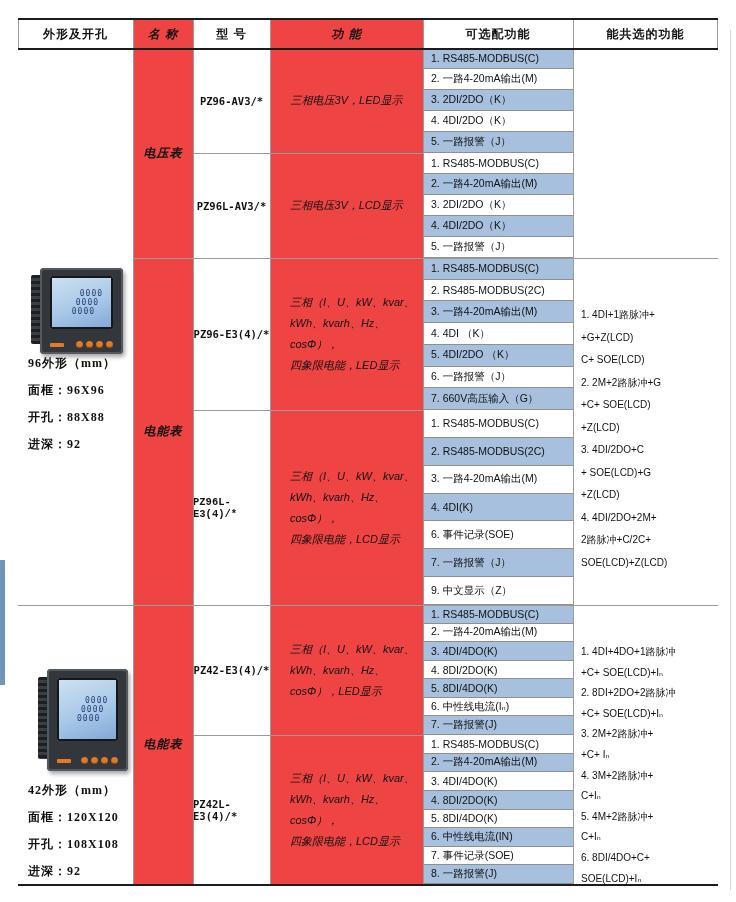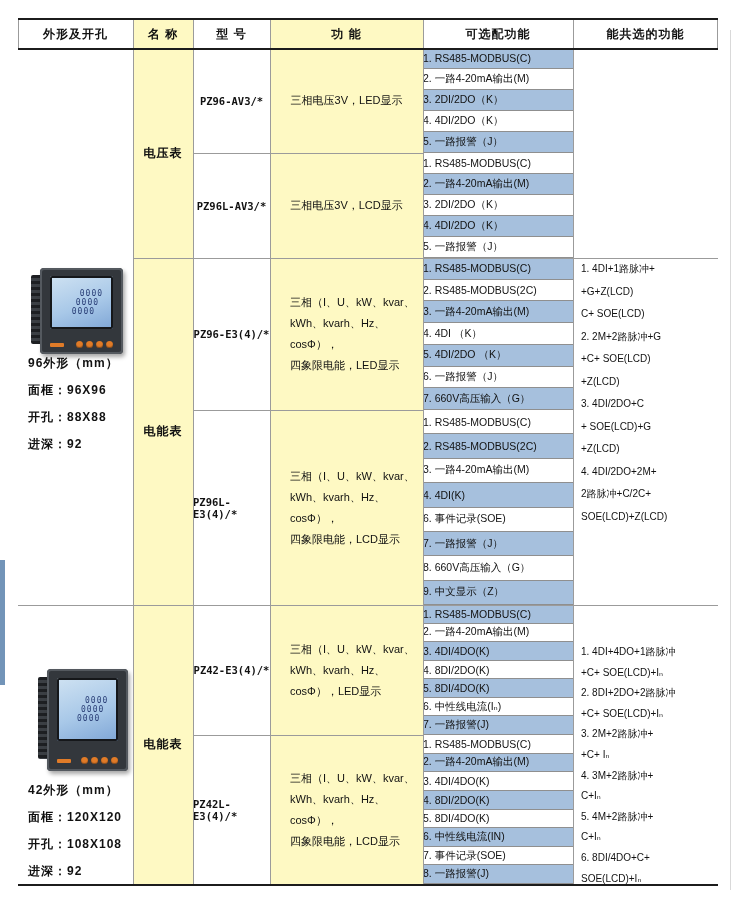--- a/index.html
+++ b/index.html
@@ -3,50 +3,50 @@
 <meta charset="utf-8">
 <style>
   html,body{margin:0;padding:0;}
   body{
     width:736px;height:902px;position:relative;background:#ffffff;
     font-family:"Liberation Sans","DejaVu Sans",sans-serif;color:#111;
     overflow:hidden;
   }
   .tbl{position:absolute;left:18px;top:18px;width:700px;height:870px;}
   .cell{position:absolute;box-sizing:border-box;font-size:11px;color:#111;}
-  .blue{background:#fef9c3;}
+  .blue{background:#ef4444;font-style:italic;}
   
   .hcell{position:absolute;top:2px;height:28px;display:flex;align-items:center;justify-content:center;
          font-size:12px;font-weight:bold;letter-spacing:1px;box-sizing:border-box;}
   
   .hl{position:absolute;height:1px;background:#9b9b9b;}
   .vl{position:absolute;width:1px;background:#9b9b9b;top:0;height:866px;}
   .thick{position:absolute;left:0;width:700px;height:2px;background:#1c1c1c;}
   .hdrline{position:absolute;left:0;width:700px;height:1.5px;background:#1c1c1c;top:30px;}
   
   .namecell{display:flex;align-items:center;justify-content:center;font-size:12px;font-weight:bold;letter-spacing:1px;}
   .modelcell{display:flex;align-items:center;justify-content:center;
              font-family:"DejaVu Sans Mono","Liberation Mono",monospace;font-size:10.5px;font-weight:bold;}
   .fncell{display:flex;flex-direction:column;justify-content:center;align-items:flex-start;padding-left:20px;}
   .fncell.c1{align-items:center;padding-left:0;}
   .fl{line-height:21px;font-size:11px;}
   
   .opts{position:absolute;box-sizing:border-box;display:flex;flex-direction:column;}
-  .opts .opt{flex:1;display:flex;align-items:center;font-size:10.5px;
+  .opts .opt{flex:1;display:flex;align-items:center;padding-left:8px;font-size:10.5px;
              border-bottom:1px solid #8f8f8f;box-sizing:border-box;}
   .altA .opt:nth-of-type(odd){background:#a6c0dd;}
   .altB .opt:nth-of-type(even){background:#a6c0dd;}
   
   .comb{position:absolute;box-sizing:border-box;padding-left:8px;font-size:10px;}
   .comb .cl{white-space:nowrap;}
   .comb1 .cl{line-height:21.8px;}
   .comb2 .cl{line-height:22.5px;}
   .comb3 .cl{line-height:20.6px;}
   
-  .specs{position:absolute;font-size:12px;font-weight:bold;letter-spacing:1px;}
+  .specs{position:absolute;font-size:12px;font-weight:bold;letter-spacing:1px;font-family:Liberation Serif, serif;}
   .specs .spl{line-height:27px;white-space:nowrap;}
   .meter{position:absolute;}
   .fins{position:absolute;left:0;top:8%;width:16%;height:80%;
         background:repeating-linear-gradient(#1d1f22 0 3px,#3b3f44 3px 6px);border-radius:2px;}
   .mbody{position:absolute;left:10%;top:0;width:90%;height:100%;background:#33373c;border-radius:4px;
          box-shadow:inset 0 0 0 2px #54595f, 2px 3px 4px rgba(0,0,0,.35);}
   .screen{position:absolute;left:12%;top:9%;width:76%;height:62%;border-radius:2px;
           background:linear-gradient(160deg,#cfe2f2 0%,#a8c8e8 55%,#7fa6d6 100%);
           box-shadow:inset 0 0 0 2px #15171a;
           display:flex;flex-direction:column;justify-content:center;}
@@ -135,21 +135,21 @@
       </div>
   </div>
 
   <div class="cell blue namecell" style="left:115px;top:30px;width:60px;height:210px;">电压表</div>
   <div class="cell blue namecell" style="left:115px;top:240px;width:60px;height:347px;">电能表</div>
   <div class="cell blue namecell" style="left:115px;top:587px;width:60px;height:279px;">电能表</div>
 
   <div class="cell modelcell" style="left:175px;top:30px;width:77px;height:105px;">PZ96-AV3/*</div>
   <div class="cell modelcell" style="left:175px;top:135px;width:77px;height:105px;">PZ96L-AV3/*</div>
   <div class="cell modelcell" style="left:175px;top:240px;width:77px;height:152px;">PZ96-E3(4)/*</div>
-  <div class="cell modelcell" style="left:175px;top:392px;width:77px;height:195px;">PZ96L-E3(4)/*</div>
+  <div class="cell modelcell" style="left:175px;top:392px;width:77px;height:195px;font-family:Liberation Mono, monospace;">PZ96L-E3(4)/*</div>
   <div class="cell modelcell" style="left:175px;top:587px;width:77px;height:130px;">PZ42-E3(4)/*</div>
   <div class="cell modelcell" style="left:175px;top:717px;width:77px;height:149px;">PZ42L-E3(4)/*</div>
 
   <div class="cell blue fncell c1" style="left:252px;top:30px;width:153px;height:105px;">
 
   <div class="fl">三相电压3V，LED显示</div>
     </div>
   <div class="cell blue fncell c1" style="left:252px;top:135px;width:153px;height:105px;">
 
   <div class="fl">三相电压3V，LCD显示</div>
@@ -206,21 +206,20 @@
       <div class="opt">7. 660V高压输入（G）</div>
     </div>
   <div class="opts altB" style="left:405px;top:392px;width:150px;height:195px;">
 
   <div class="opt">1. RS485-MODBUS(C)</div>
       <div class="opt">2. RS485-MODBUS(2C)</div>
       <div class="opt">3. 一路4-20mA输出(M)</div>
       <div class="opt">4. 4DI(K)</div>
       <div class="opt">6. 事件记录(SOE)</div>
       <div class="opt">7. 一路报警（J）</div>
-      <div class="opt">8. 660V高压输入（G）</div>
       <div class="opt">9. 中文显示（Z）</div>
     </div>
   <div class="opts altA" style="left:405px;top:587px;width:150px;height:130px;">
 
   <div class="opt">1. RS485-MODBUS(C)</div>
       <div class="opt">2.  一路4-20mA输出(M)</div>
       <div class="opt">3. 4DI/4DO(K)</div>
       <div class="opt">4. 8DI/2DO(K)</div>
       <div class="opt">5. 8DI/4DO(K)</div>
       <div class="opt">6.  中性线电流(Iₙ)</div>
@@ -231,21 +230,21 @@
   <div class="opt">1. RS485-MODBUS(C)</div>
       <div class="opt">2.  一路4-20mA输出(M)</div>
       <div class="opt">3. 4DI/4DO(K)</div>
       <div class="opt">4. 8DI/2DO(K)</div>
       <div class="opt">5. 8DI/4DO(K)</div>
       <div class="opt">6.  中性线电流(IN)</div>
       <div class="opt">7.  事件记录(SOE)</div>
       <div class="opt">8. 一路报警(J)</div>
     </div>
 
-  <div class="comb comb2" style="left:555px;top:240px;width:145px;height:347px;">
+  <div class="comb comb2" style="left:555px;top:240px;width:145px;height:347px;padding-top:46px;">
 
   <div class="cl">1. 4DI+1路脉冲+</div>
       <div class="cl">+G+Z(LCD)</div>
       <div class="cl">C+ SOE(LCD)</div>
       <div class="cl">2. 2M+2路脉冲+G</div>
       <div class="cl">+C+ SOE(LCD)</div>
       <div class="cl">+Z(LCD)</div>
       <div class="cl">3. 4DI/2DO+C</div>
       <div class="cl">+ SOE(LCD)+G</div>
       <div class="cl">+Z(LCD)</div>

